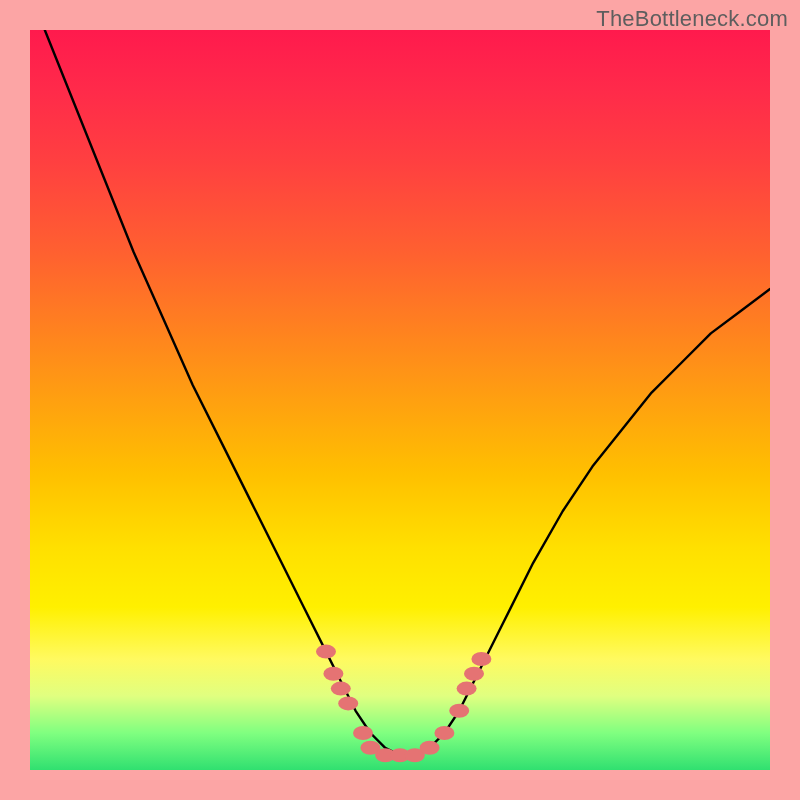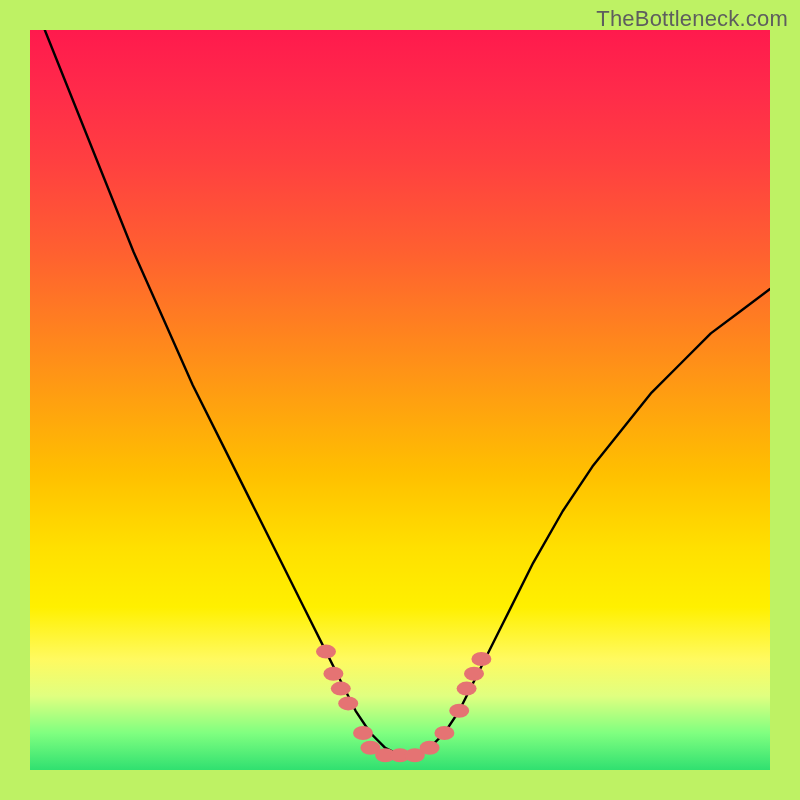--- a/index.html
+++ b/index.html
@@ -7,21 +7,21 @@
     padding: 0;
     width: 800px;
     height: 800px;
     background: #000000;
     overflow: hidden;
   }
   .chart-container {
     position: relative;
     width: 800px;
     height: 800px;
-    background: #bef264;
+    background: #fca5a5;
   }
   .plot-area {
     position: absolute;
     left: 30px;
     top: 30px;
     width: 740px;
     height: 740px;
     background: linear-gradient(to bottom,
       #ff1a4d 0%,
       #ff2a4a 8%,

